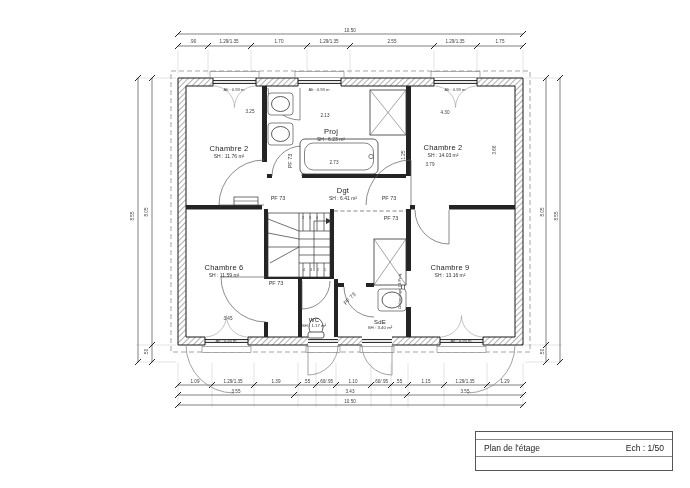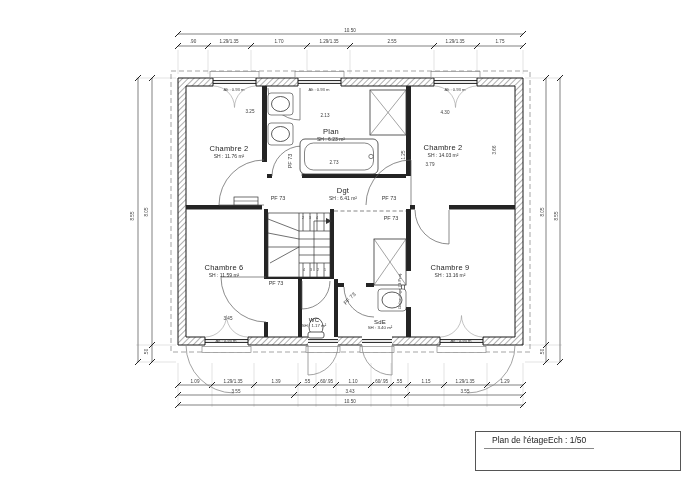--- a/index.html
+++ b/index.html
@@ -6,21 +6,21 @@
   #sheet{position:relative;width:690px;height:488px;background:#fff;overflow:hidden;
          font-family:"Liberation Sans", sans-serif;color:#222;}
   #plan-svg{position:absolute;left:0;top:0;}
   .lbl{position:absolute;color:#3a3a3a;white-space:nowrap;line-height:1;}
   .room{position:absolute;transform:translate(-50%,-50%);text-align:center;color:#1e1e1e;}
   .room-name{font-size:7.5px;letter-spacing:.2px;}
   .room-area{font-size:5px;color:#333;}
   .room--small .room-name{font-size:6px;}
   .room--small .room-area{font-size:4.4px;}
   .title-block{position:absolute;left:475px;top:431px;width:196px;height:38px;
-               border:1px solid #555;display:flex;flex-direction:row;background:#fff;padding-left:8px;}
+               border:1px solid #555;display:flex;flex-direction:column;background:#fff;}
   .tb-row{box-sizing:border-box;}
   .tb-top{height:8px;border-bottom:1px solid #888;}
   .tb-mid{height:17px;border-bottom:1px solid #888;display:flex;justify-content:space-between;
           align-items:center;padding:0 8px;font-size:8.5px;color:#222;}
   .tb-bottom{flex:1;}
 </style>
 </head>
 <body>
 
 <div id="sheet">
@@ -289,21 +289,21 @@
       <line x1="234" y1="201" x2="258" y2="201" stroke-width="0.5"></line>
     </g>
   </g>
 </svg>
 
 <div class="room" style="left:229px;top:151px">
   <div class="room-name">Chambre 2</div>
   <div class="room-area">SH : 11.76 m²</div>
 </div>
 <div class="room" style="left:331px;top:134px">
-  <div class="room-name">Plan</div>
+  <div class="room-name">Proj</div>
   <div class="room-area">SH : 6.23 m²</div>
 </div>
 <div class="room" style="left:443px;top:150px">
   <div class="room-name">Chambre 2</div>
   <div class="room-area">SH : 14.03 m²</div>
 </div>
 <div class="room" style="left:343px;top:193px">
   <div class="room-name">Dgt</div>
   <div class="room-area">SH : 6.41 m²</div>
 </div>

